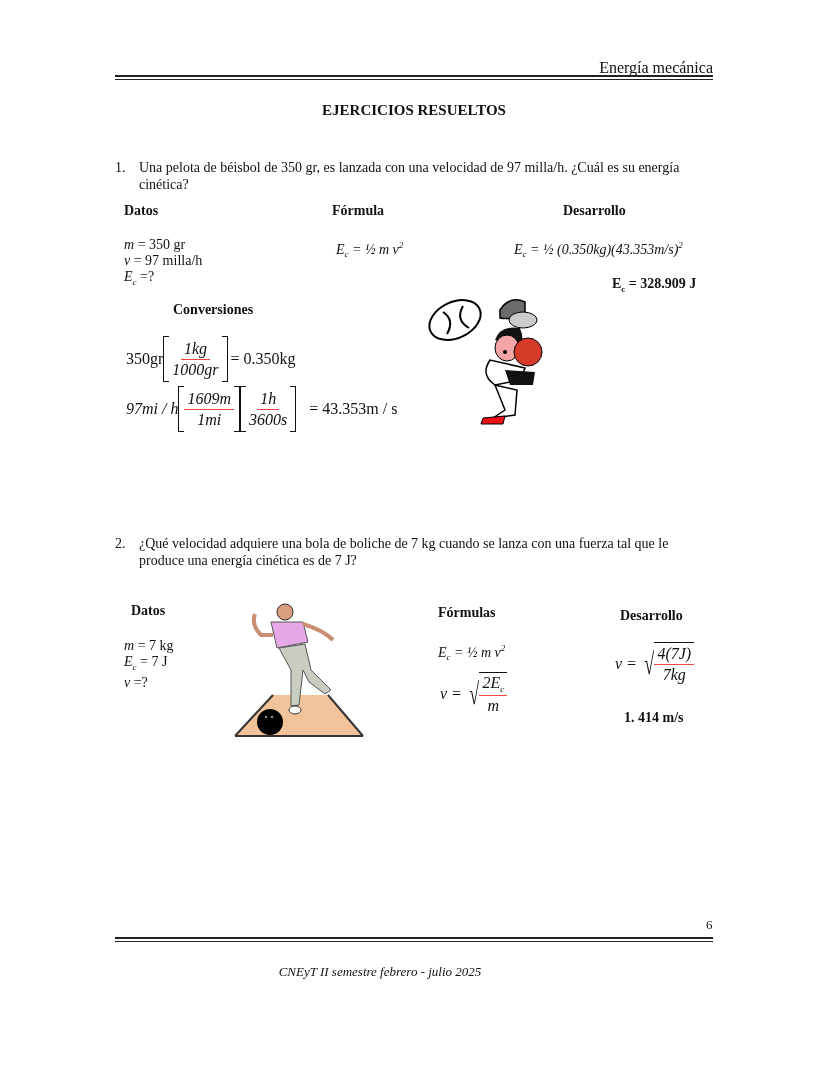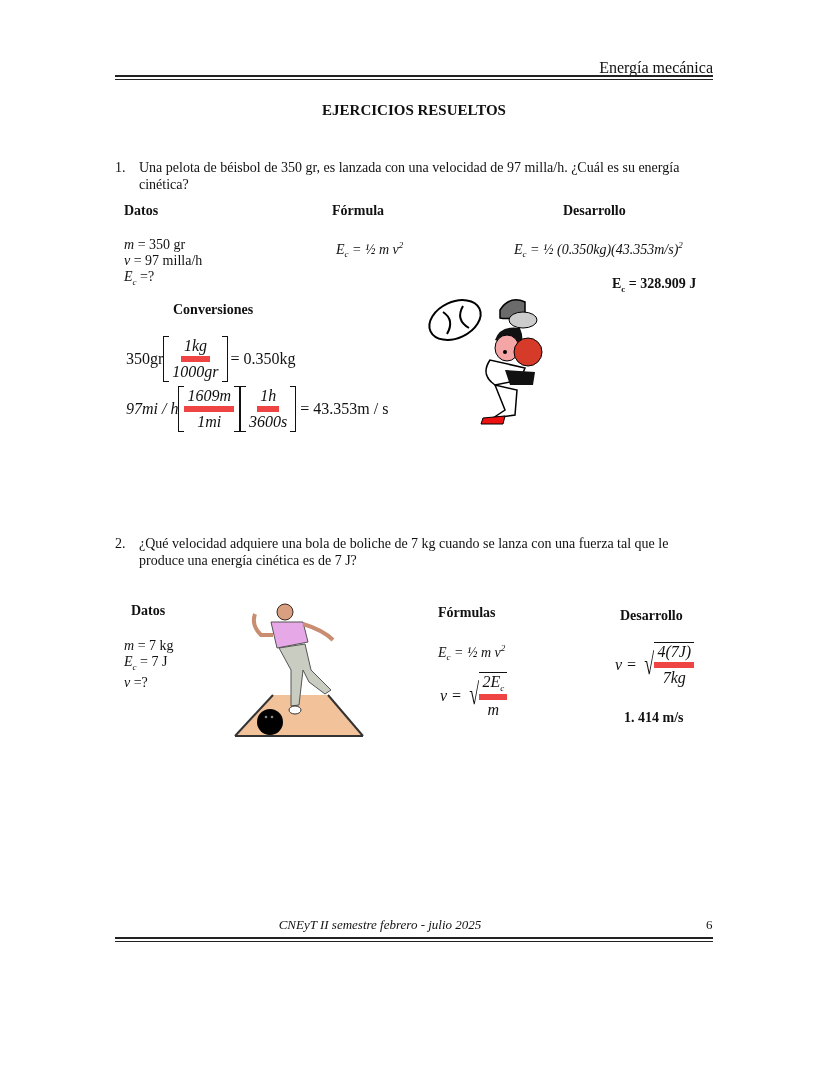--- a/index.html
+++ b/index.html
@@ -11,21 +11,21 @@
   .rule2 { left:115px; width:598px; height:0; border-top:1px solid #222; }
   .main-title { left:0; width:828px; text-align:center; top:102px; font-size:15px; font-weight:bold; }
   .q { left:115px; width:600px; font-size:14px; line-height:17px; }
   .q .num { position:absolute; left:0; }
   .q .txt { margin-left:24px; display:block; }
   .h { font-size:14px; font-weight:bold; }
   .t { font-size:14px; line-height:16px; }
   i.v { font-style:italic; }
   .math { font-family:"Liberation Serif", serif; font-size:16px; }
   .frac { display:inline-flex; flex-direction:column; align-items:center; vertical-align:middle; }
-  .frac .n { padding:0 3px 1px; border-bottom:6px solid #ef4444; font-style:italic; }
+  .frac .n { padding:0 3px 1px; border-bottom:1px solid #ef4444; font-style:italic; }
   .frac .d { padding:1px 3px 0; font-style:italic; }
   .brk { display:inline-flex; align-items:center; vertical-align:middle; }
   .brk::before, .brk::after { content:""; display:block; width:5px; height:44px; border:1px solid #111; }
   .brk::before { border-right:none; }
   .brk::after { border-left:none; }
   .sqrt { display:inline-flex; align-items:stretch; vertical-align:middle; }
   .sqrt .rad { font-size:30px; line-height:44px; transform:scaleX(0.6); margin-right:-3px; }
   .sqrt .under { border-top:1px solid #111; display:flex; align-items:center; }
   sub, sup { font-size:9px; }
 </style>
@@ -76,21 +76,21 @@
         <span class="n">1609m</span>
         <span class="d">1mi</span>
       </span>
     </span>
   <span class="brk">
       <span class="frac">
         <span class="n">1h</span>
         <span class="d">3600s</span>
       </span>
     </span>
-  <span style="margin-left:4px">= 43.353m / s</span>
+  <span style="margin-left:13px">= 43.353m / s</span>
 </div>
 
 <svg class="abs" style="left:425px;top:290px" width="125" height="140" viewBox="0 0 125 140">
   <ellipse cx="30" cy="30" rx="27" ry="18" transform="rotate(-25 30 30)" fill="#fff" stroke="#000" stroke-width="2"></ellipse>
   <path d="M18 22 Q30 30 22 44" fill="none" stroke="#000" stroke-width="2"></path>
   <path d="M38 16 Q30 30 44 38" fill="none" stroke="#000" stroke-width="2"></path>
   <path d="M75 20 Q85 5 100 12 L100 25 Q85 30 75 28 Z" fill="#6b6b6b" stroke="#000" stroke-width="1.5"></path>
   <ellipse cx="98" cy="30" rx="14" ry="8" fill="#ccc" stroke="#000"></ellipse>
   <path d="M70 50 Q75 35 95 38 Q100 50 95 60 Z" fill="#111"></path>
   <ellipse cx="82" cy="58" rx="12" ry="13" fill="#f4a6a6" stroke="#000"></ellipse>
@@ -156,16 +156,16 @@
         <span class="frac">
           <span class="n">4(7J)</span>
           <span class="d">7kg</span>
         </span>
       </span>
     </span>
 </div>
 
 <div class="abs t" style="left:624px;top:710px;font-weight:bold">1. 414 m/s</div>
 
-<div class="abs" style="left:0;width:760px;text-align:center;top:917px;font-size:13px;font-style:italic">CNEyT II semestre febrero - julio 2025</div>
+<div class="abs" style="left:0;width:760px;text-align:center;top:964px;font-size:13px;font-style:italic">CNEyT II semestre febrero - julio 2025</div>
 <div class="abs" style="left:706px;top:917px;font-size:13px">6</div>
 <div class="abs rule" style="top:937px"></div>
 <div class="abs rule2" style="top:941px"></div>
 
 </body></html>

